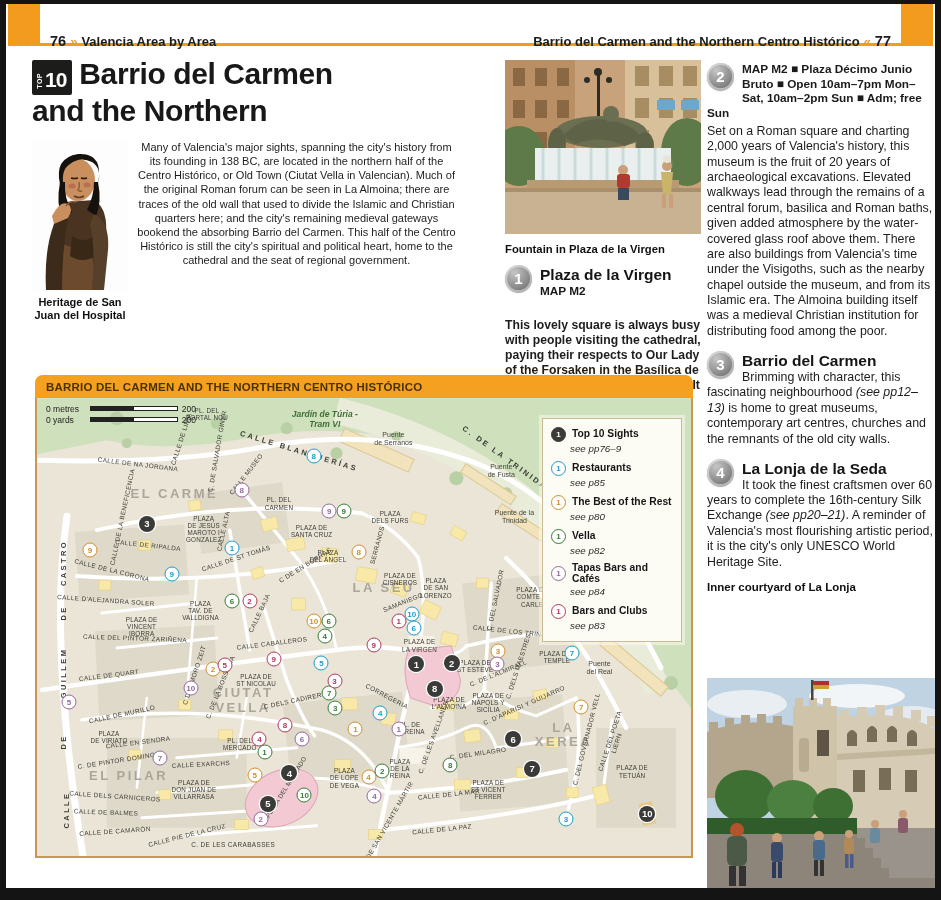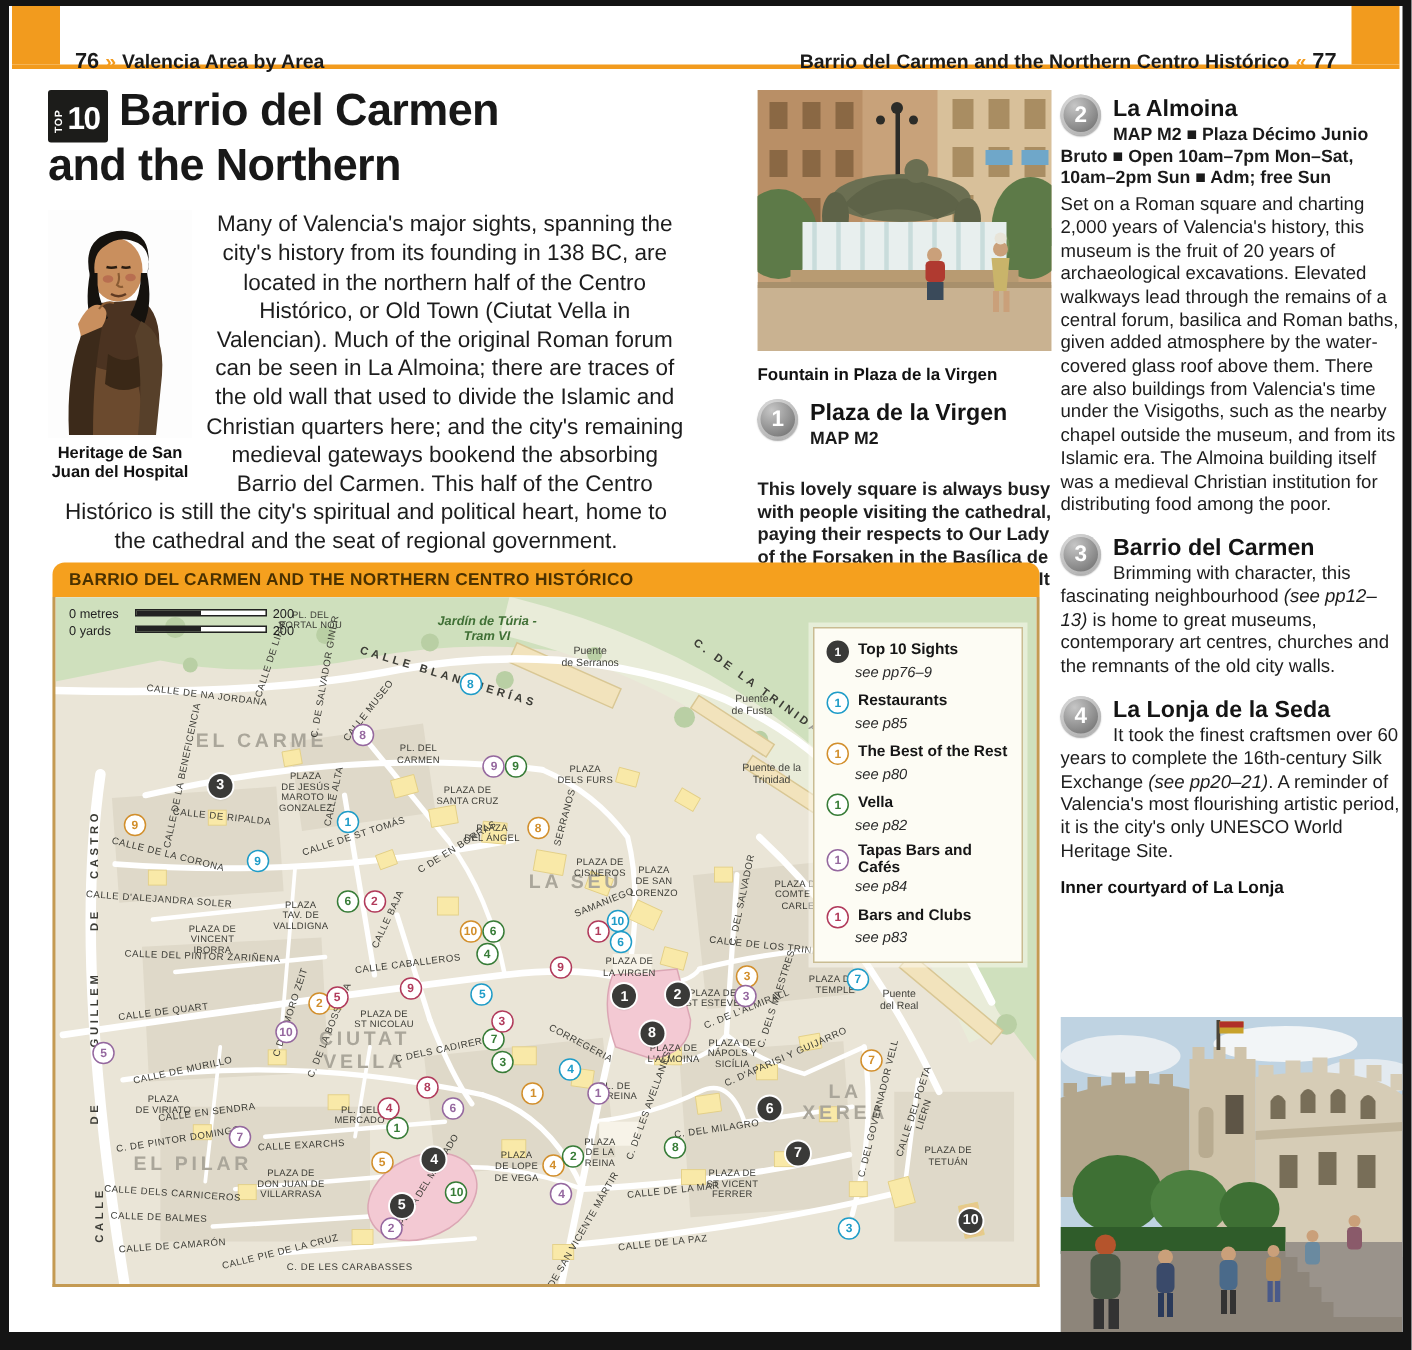--- a/index.html
+++ b/index.html
@@ -19,21 +19,21 @@
   .col-left{position:absolute;left:26px;top:54px;width:424px;}
   h1.title{margin:0;font-size:30px;line-height:1.07;font-weight:bold;color:#181818;letter-spacing:-0.4px;}
   .top10{display:inline-block;vertical-align:-3px;background:#1c1c1a;color:#fff;border-radius:2px;
          padding:1px 6px 2px 3px;margin-right:7px;white-space:nowrap;}
   .top10 .t{display:inline-block;transform:rotate(-90deg) translateX(1px);font-size:7px;font-weight:bold;letter-spacing:0.5px;width:10px;}
   .top10 .n{font-size:21px;font-weight:bold;letter-spacing:-1px;}
   .intro-wrap{margin-top:13px;}
   .statue-fig{float:left;width:96px;margin-right:9px;text-align:center;}
   .statue-fig svg{display:block;}
   .figcap{font-size:11px;font-weight:bold;line-height:1.18;color:#111;margin-top:4px;}
-  .intro{font-size:15px;line-height:1.28;color:#1d1d1d;text-align:center;}
+  .intro{font-size:11px;line-height:1.28;color:#1d1d1d;text-align:center;}
 
   
   .col-mid{position:absolute;left:499px;top:56px;width:196px;}
   .col-mid .photocap{font-size:11.3px;font-weight:bold;color:#111;margin:5px 0 9px 0;}
   
   .col-right{position:absolute;left:701px;top:58px;width:226px;}
   .para{font-size:12.4px;line-height:1.24;color:#1d1d1d;margin:0 0 11px 0;}
   .para i{font-style:italic;}
   .sight{margin:0 0 11px 0;}
   .sight-num{float:left;width:27px;height:27px;border-radius:50%;margin:1px 8px 2px 0;
@@ -198,21 +198,20 @@
       <div class="sight-title">Plaza de la Virgen</div>
       <div class="sight-info">MAP M2</div>
       <div class="clear"></div>
       <div class="sight-body" style="margin-top:19px;font-weight:bold;">This lovely square is always busy with people visiting the cathedral, paying their respects to Our Lady of the Forsaken in the Basílica de la Virgen de los Desamparados. It</div>
     </div>
   </div>
 
   <div class="col-right">
     <div class="sight">
       <div class="sight-num">2</div>
-      <div class="sight-title">La Almoina</div>
       <div class="sight-info">MAP M2 ■ Plaza Décimo Junio Bruto ■ Open 10am–7pm Mon–Sat, 10am–2pm Sun ■ Adm; free Sun</div>
       <div class="clear"></div>
       <div class="sight-body" style="margin-top:3px;">Set on a Roman square and charting 2,000 years of Valencia's history, this museum is the fruit of 20 years of archaeological excavations. Elevated walkways lead through the remains of a central forum, basilica and Roman baths, given added atmosphere by the water-covered glass roof above them. There are also buildings from Valencia's time under the Visigoths, such as the nearby chapel outside the museum, and from its Islamic era. The Almoina building itself was a medieval Christian institution for distributing food among the poor.</div>
     </div>
     <div class="sight">
       <div class="sight-num">3</div>
       <div class="sight-title">Barrio del Carmen</div>
       <div class="sight-body">Brimming with character, this fascinating neighbourhood <i>(see pp12–13)</i> is home to great museums, contemporary art centres, churches and the remnants of the old city walls.</div>
       <div class="clear"></div>
     </div>

